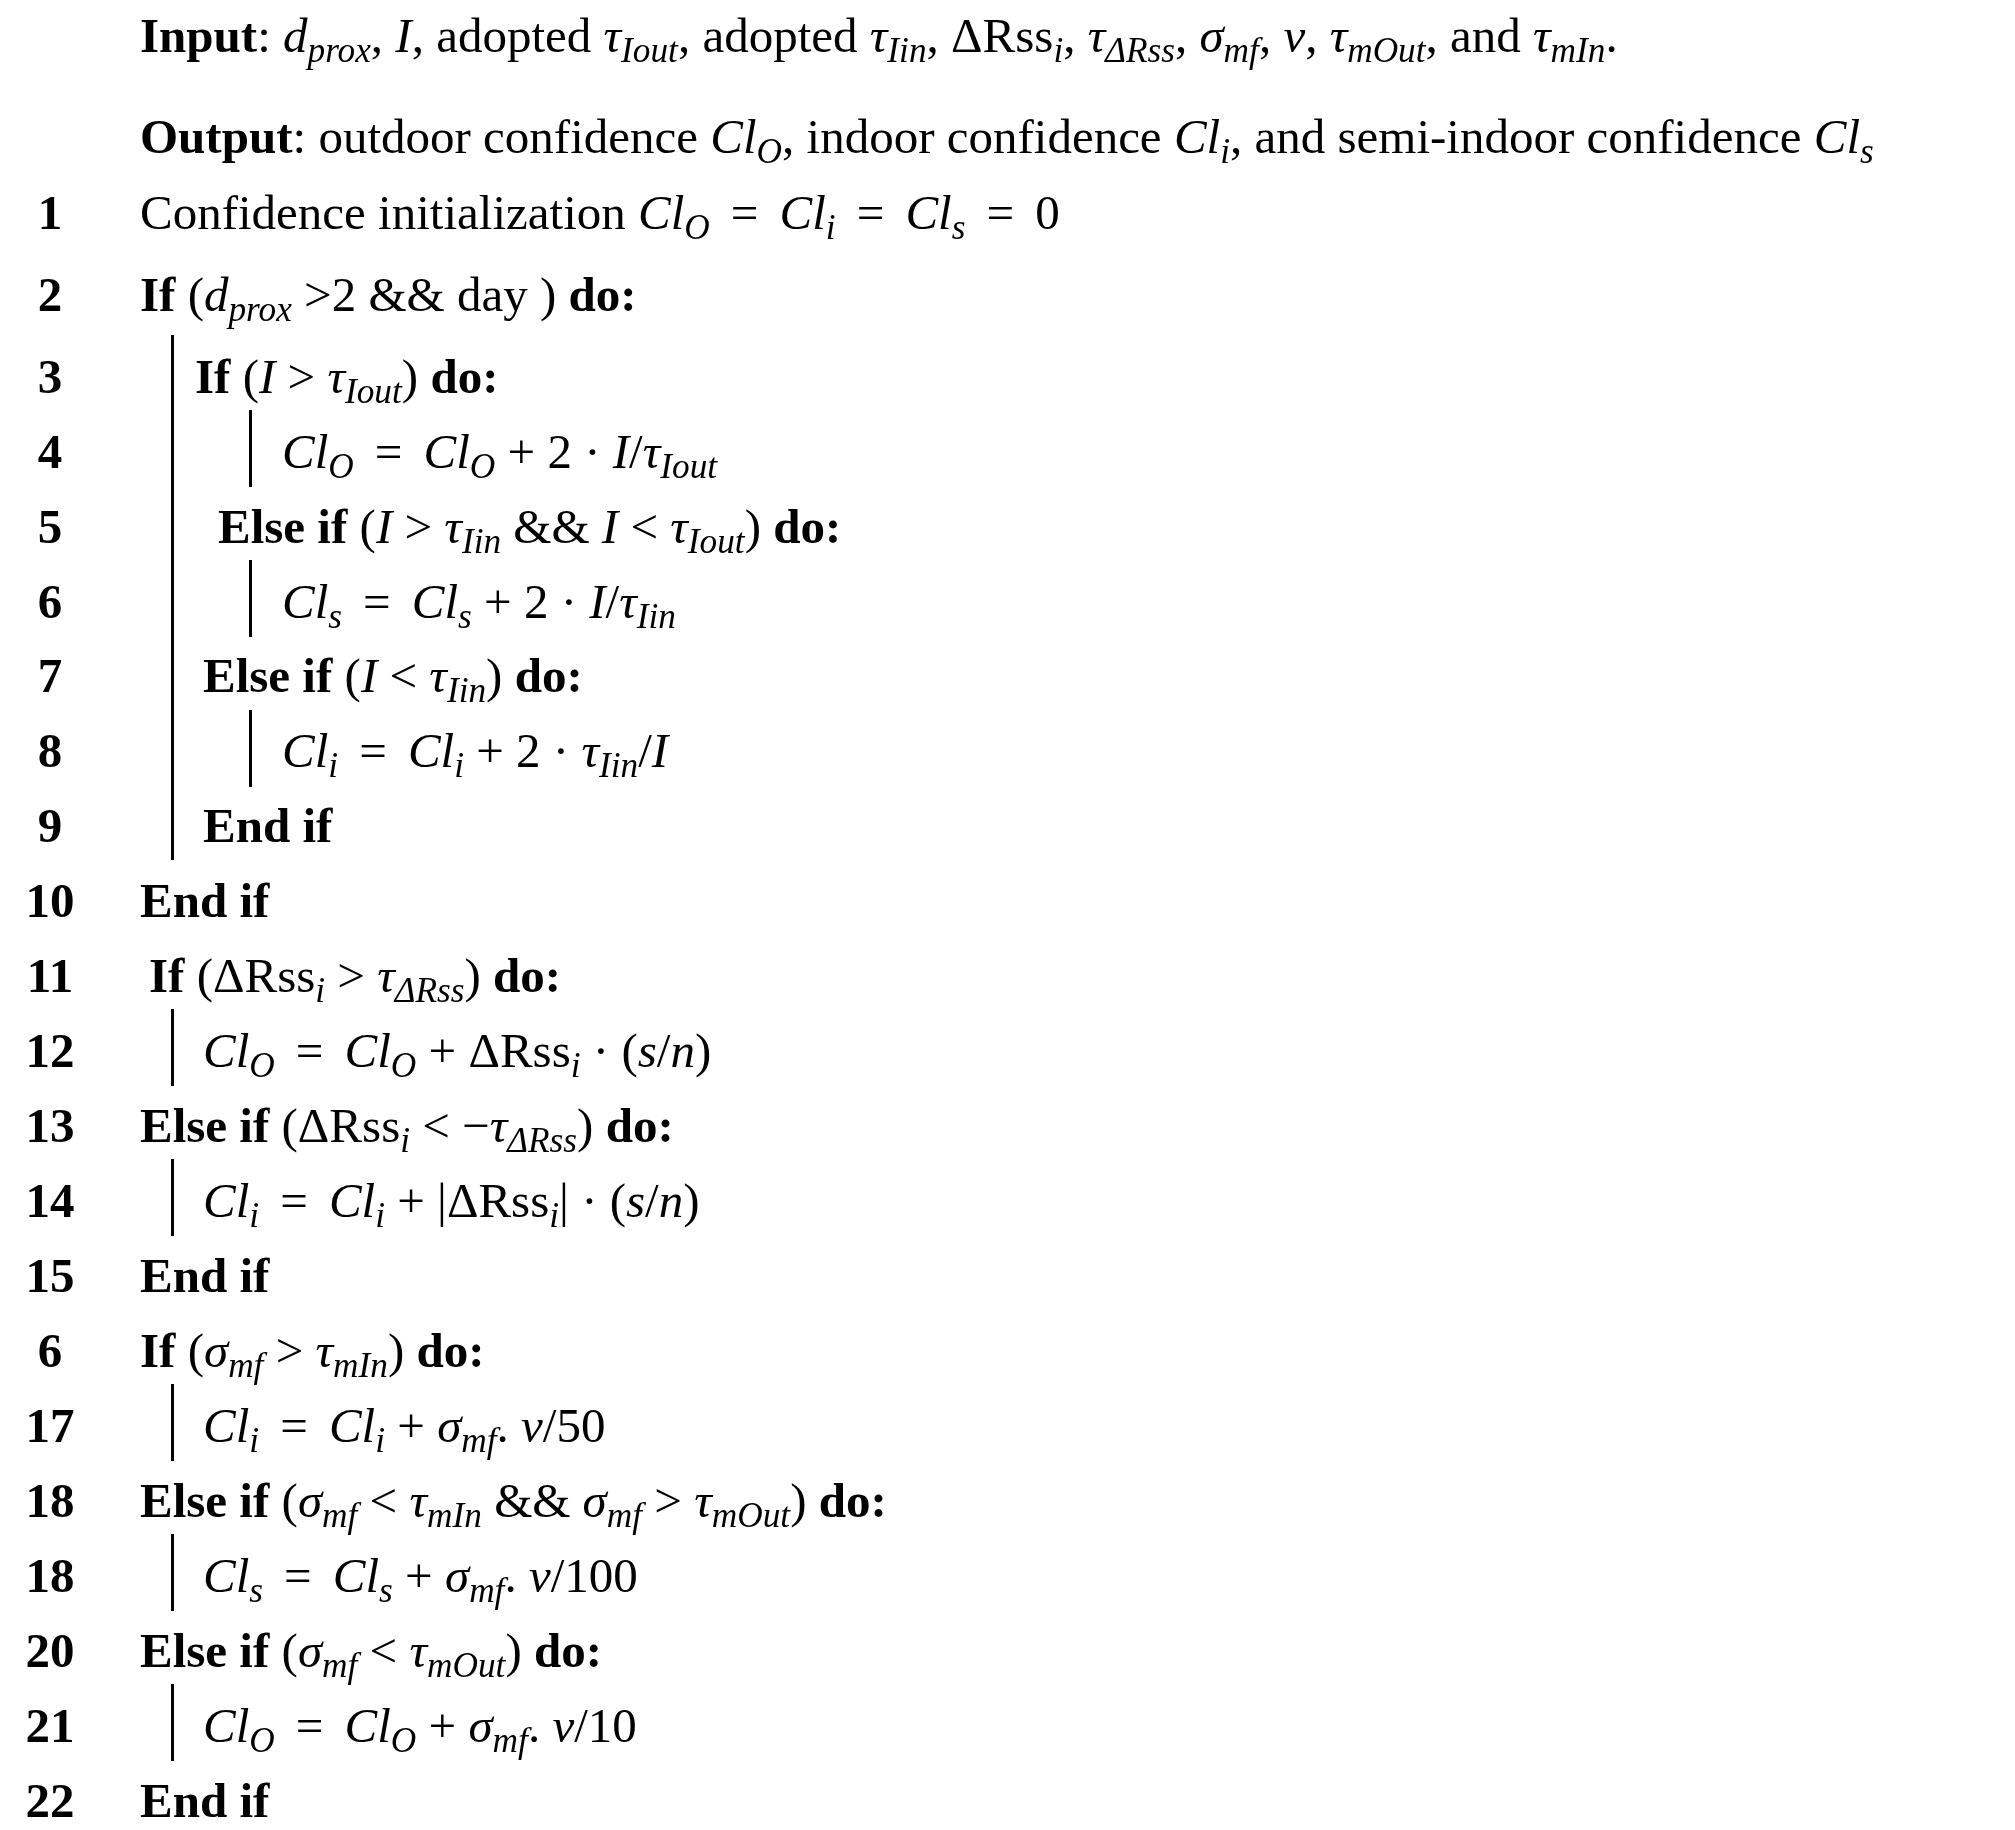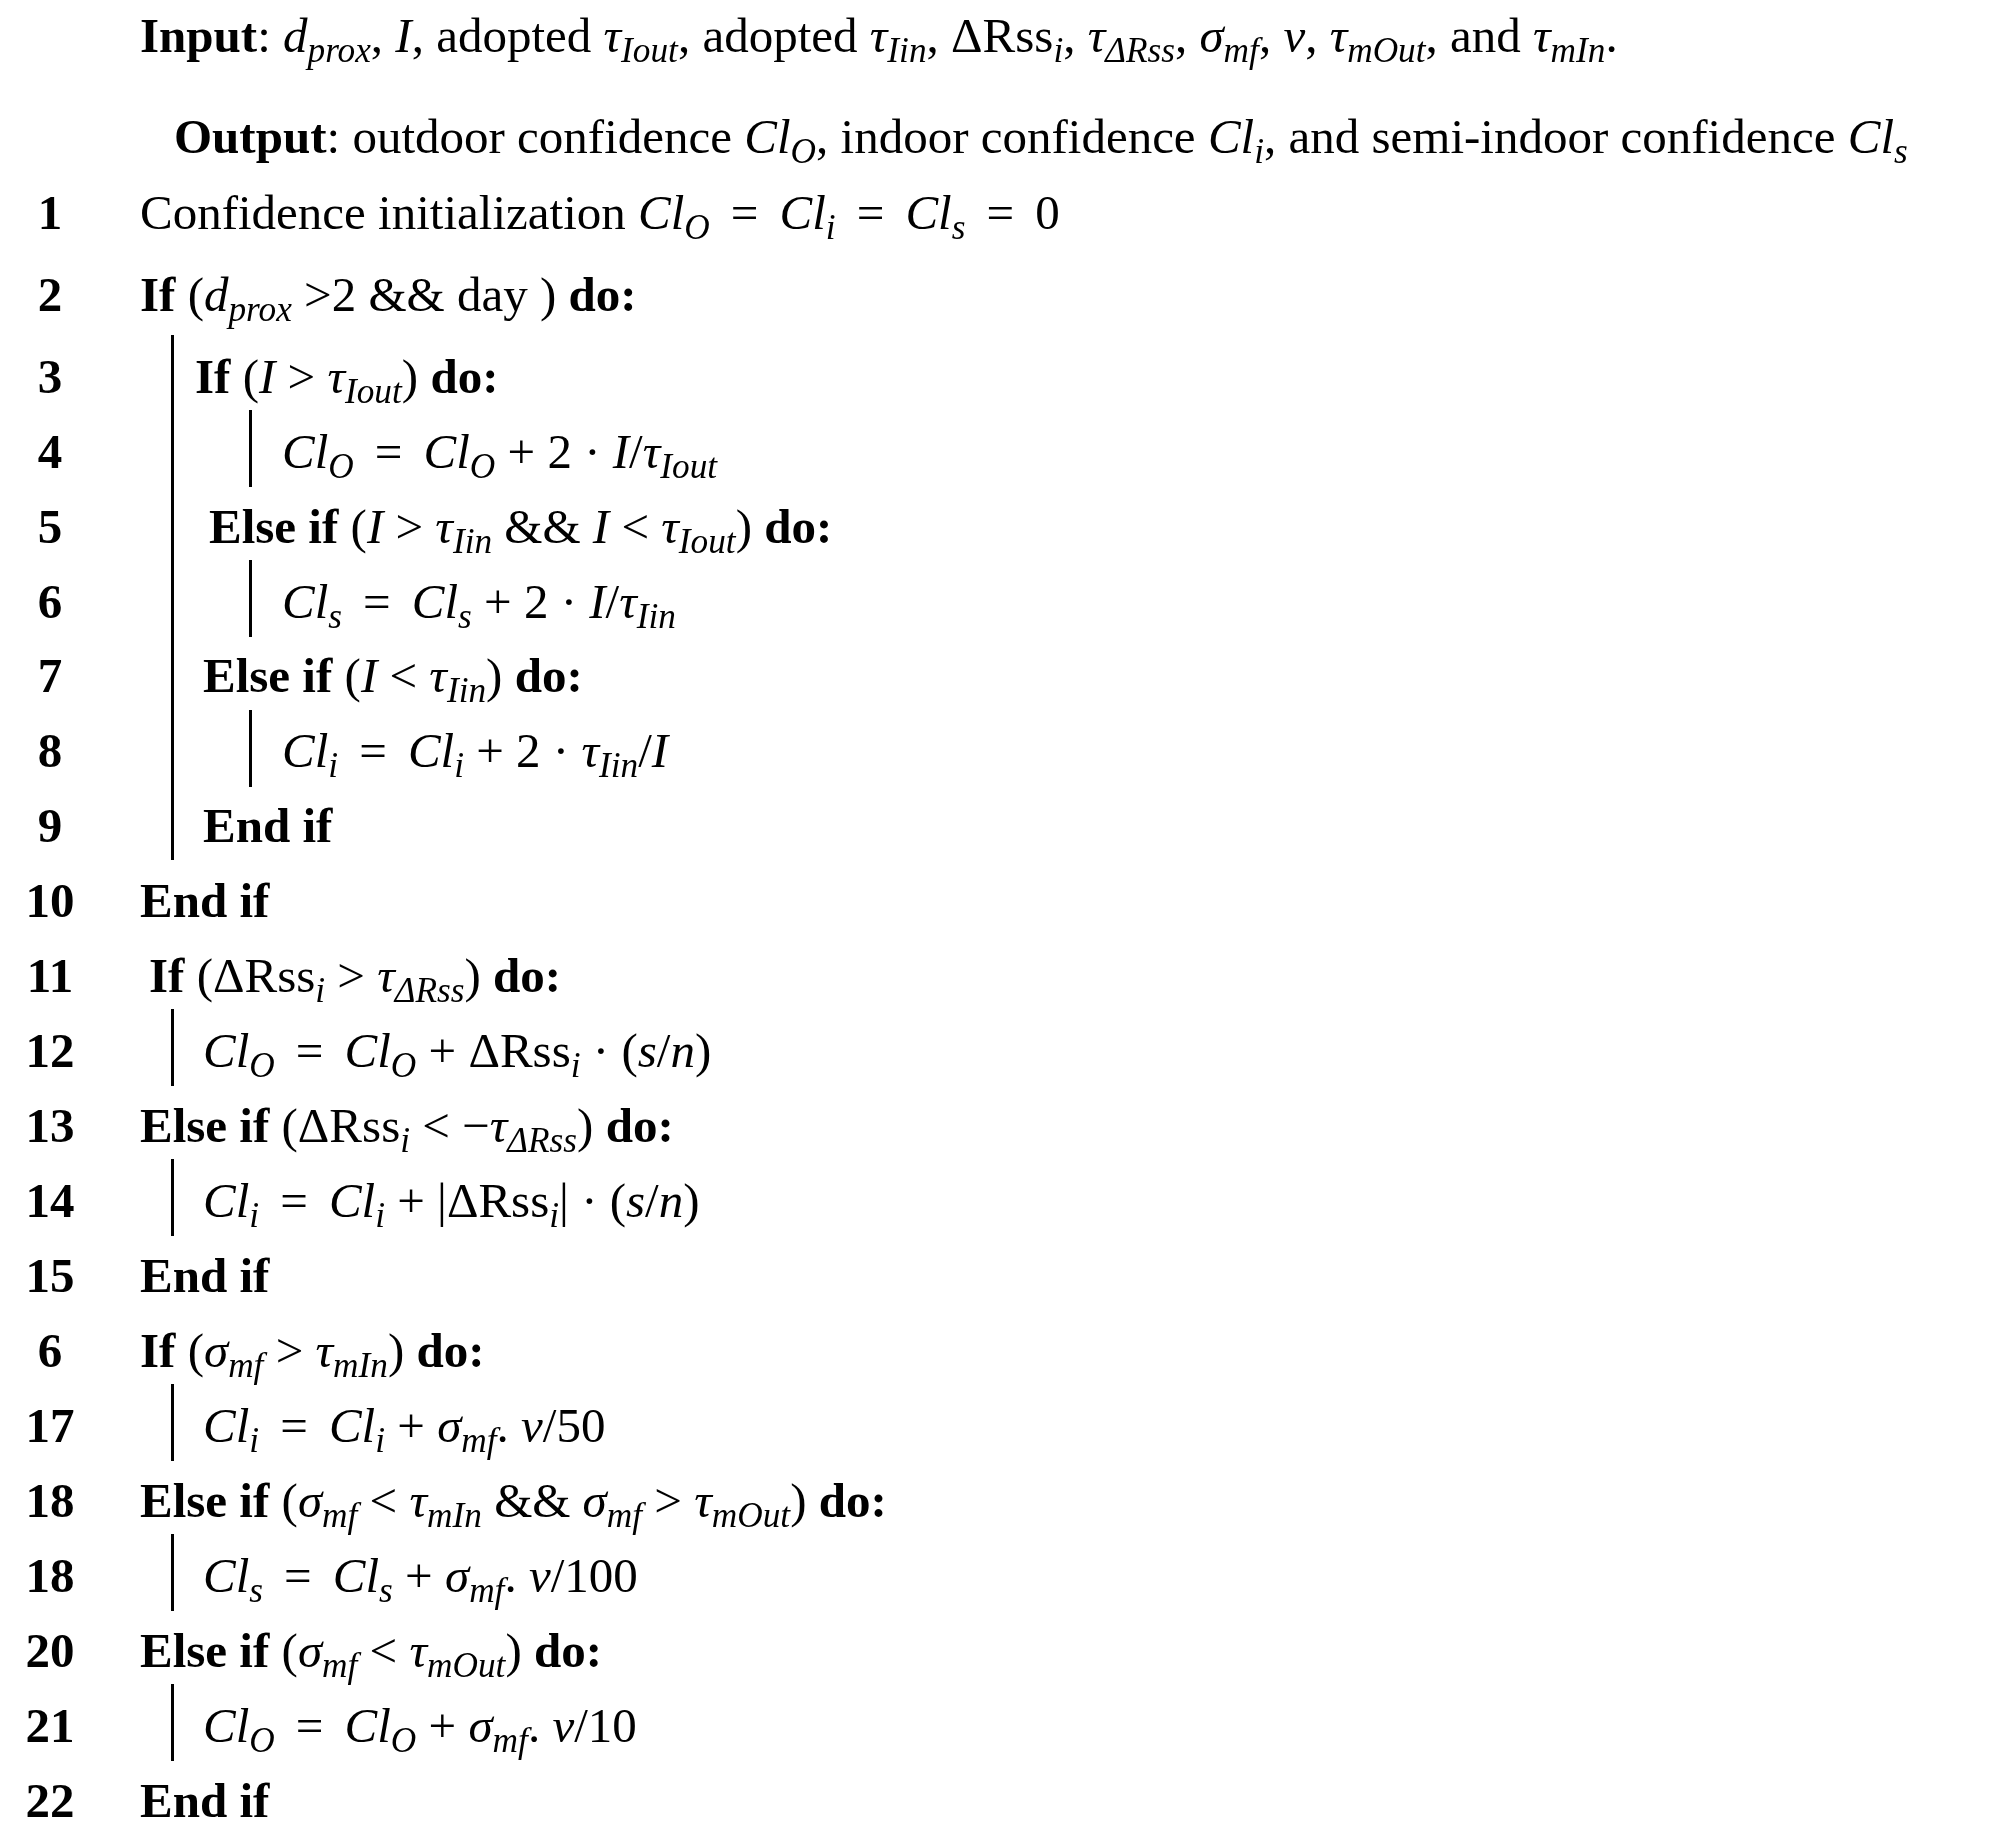--- a/index.html
+++ b/index.html
@@ -15,21 +15,21 @@
   .bar { position: absolute; width: 3.1px; background: #000000; }
 </style>
 </head>
 <body>
 
 <div id="algorithm">
   <div class="row" style="top: 11.2px;">
     <span class="txt" style="left: 140px;"><span class="b">Input</span><span>: </span><span class="i">d</span><span class="sub">prox</span><span>,  </span><span class="i">I</span><span>, adopted  </span><span class="i">τ</span><span class="sub">Iout</span><span>, adopted  </span><span class="i">τ</span><span class="sub">Iin</span><span>,  ΔRss</span><span class="sub">i</span><span>,  </span><span class="i">τ</span><span class="sub">ΔRss</span><span>,  </span><span class="i">σ</span><span class="sub">mf</span><span>,  </span><span class="i">v</span><span>,  </span><span class="i">τ</span><span class="sub">mOut</span><span>, and  </span><span class="i">τ</span><span class="sub">mIn</span><span>.</span></span>
   </div>
   <div class="row" style="top: 112px;">
-    <span class="txt" style="left: 140px; margin-left: 34px;"><span class="b">Output</span><span>: outdoor confidence  </span><span class="i">Cl</span><span class="sub">O</span><span>, indoor confidence  </span><span class="i">Cl</span><span class="sub">i</span><span>, and semi-indoor confidence  </span><span class="i">Cl</span><span class="sub">s</span></span>
+    <span class="txt" style="left: 140px;"><span class="b">Output</span><span>: outdoor confidence  </span><span class="i">Cl</span><span class="sub">O</span><span>, indoor confidence  </span><span class="i">Cl</span><span class="sub">i</span><span>, and semi-indoor confidence  </span><span class="i">Cl</span><span class="sub">s</span></span>
   </div>
   <div id="lines">
       <div class="row" style="top: 188px;">
         <span class="lnum">1</span>
         <span class="txt" style="left: 140px;"><span>Confidence initialization  </span><span class="i">Cl</span><span class="sub">O</span><span class="op"> = </span><span class="i">Cl</span><span class="sub">i</span><span class="op"> = </span><span class="i">Cl</span><span class="sub">s</span><span class="op"> = </span><span>0</span></span>
       </div>
       <div class="row" style="top: 270px;">
         <span class="lnum">2</span>
         <span class="txt" style="left: 140px;"><span class="b">If</span><span> (</span><span class="i">d</span><span class="sub">prox</span><span>  &gt;2 &amp;&amp; day ) </span><span class="b">do:</span></span>
       </div>
@@ -37,21 +37,21 @@
         <span class="lnum">3</span>
         <span class="txt" style="left: 195px; font-family: Liberation Serif, serif;"><span class="b">If</span><span> (</span><span class="i">I</span><span>  &gt;  </span><span class="i">τ</span><span class="sub">Iout</span><span>) </span><span class="b">do:</span></span>
       </div>
       <div class="row" style="top: 427px;">
         <span class="lnum">4</span>
         <span class="txt" style="left: 282px;"><span class="i">Cl</span><span class="sub">O</span><span class="op"> = </span><span class="i">Cl</span><span class="sub">O</span><span> + 2 · </span><span class="i">I</span><span>/</span><span class="i">τ</span><span class="sub">Iout</span></span>
       </div>
       <div class="bar" style="left: 249px; top: 410px; height: 77px;"></div>
       <div class="row" style="top: 502px;">
         <span class="lnum">5</span>
-        <span class="txt" style="left: 209px;"><span class="b">Else if</span><span> (</span><span class="i">I</span><span>  &gt;  </span><span class="i">τ</span><span class="sub">Iin</span><span>   &amp;&amp;  </span><span class="i">I</span><span>  &lt;  </span><span class="i">τ</span><span class="sub">Iout</span><span>) </span><span class="b">do:</span></span>
+        <span class="txt" style="left: 218px;"><span class="b">Else if</span><span> (</span><span class="i">I</span><span>  &gt;  </span><span class="i">τ</span><span class="sub">Iin</span><span>   &amp;&amp;  </span><span class="i">I</span><span>  &lt;  </span><span class="i">τ</span><span class="sub">Iout</span><span>) </span><span class="b">do:</span></span>
       </div>
       <div class="row" style="top: 577px;">
         <span class="lnum">6</span>
         <span class="txt" style="left: 282px;"><span class="i">Cl</span><span class="sub">s</span><span class="op"> = </span><span class="i">Cl</span><span class="sub">s</span><span> + 2 · </span><span class="i">I</span><span>/</span><span class="i">τ</span><span class="sub">Iin</span></span>
       </div>
       <div class="bar" style="left: 249px; top: 560px; height: 77px;"></div>
       <div class="row" style="top: 651px;">
         <span class="lnum">7</span>
         <span class="txt" style="left: 203px;"><span class="b">Else if</span><span> (</span><span class="i">I</span><span>  &lt;  </span><span class="i">τ</span><span class="sub">Iin</span><span>) </span><span class="b">do:</span></span>
       </div>

